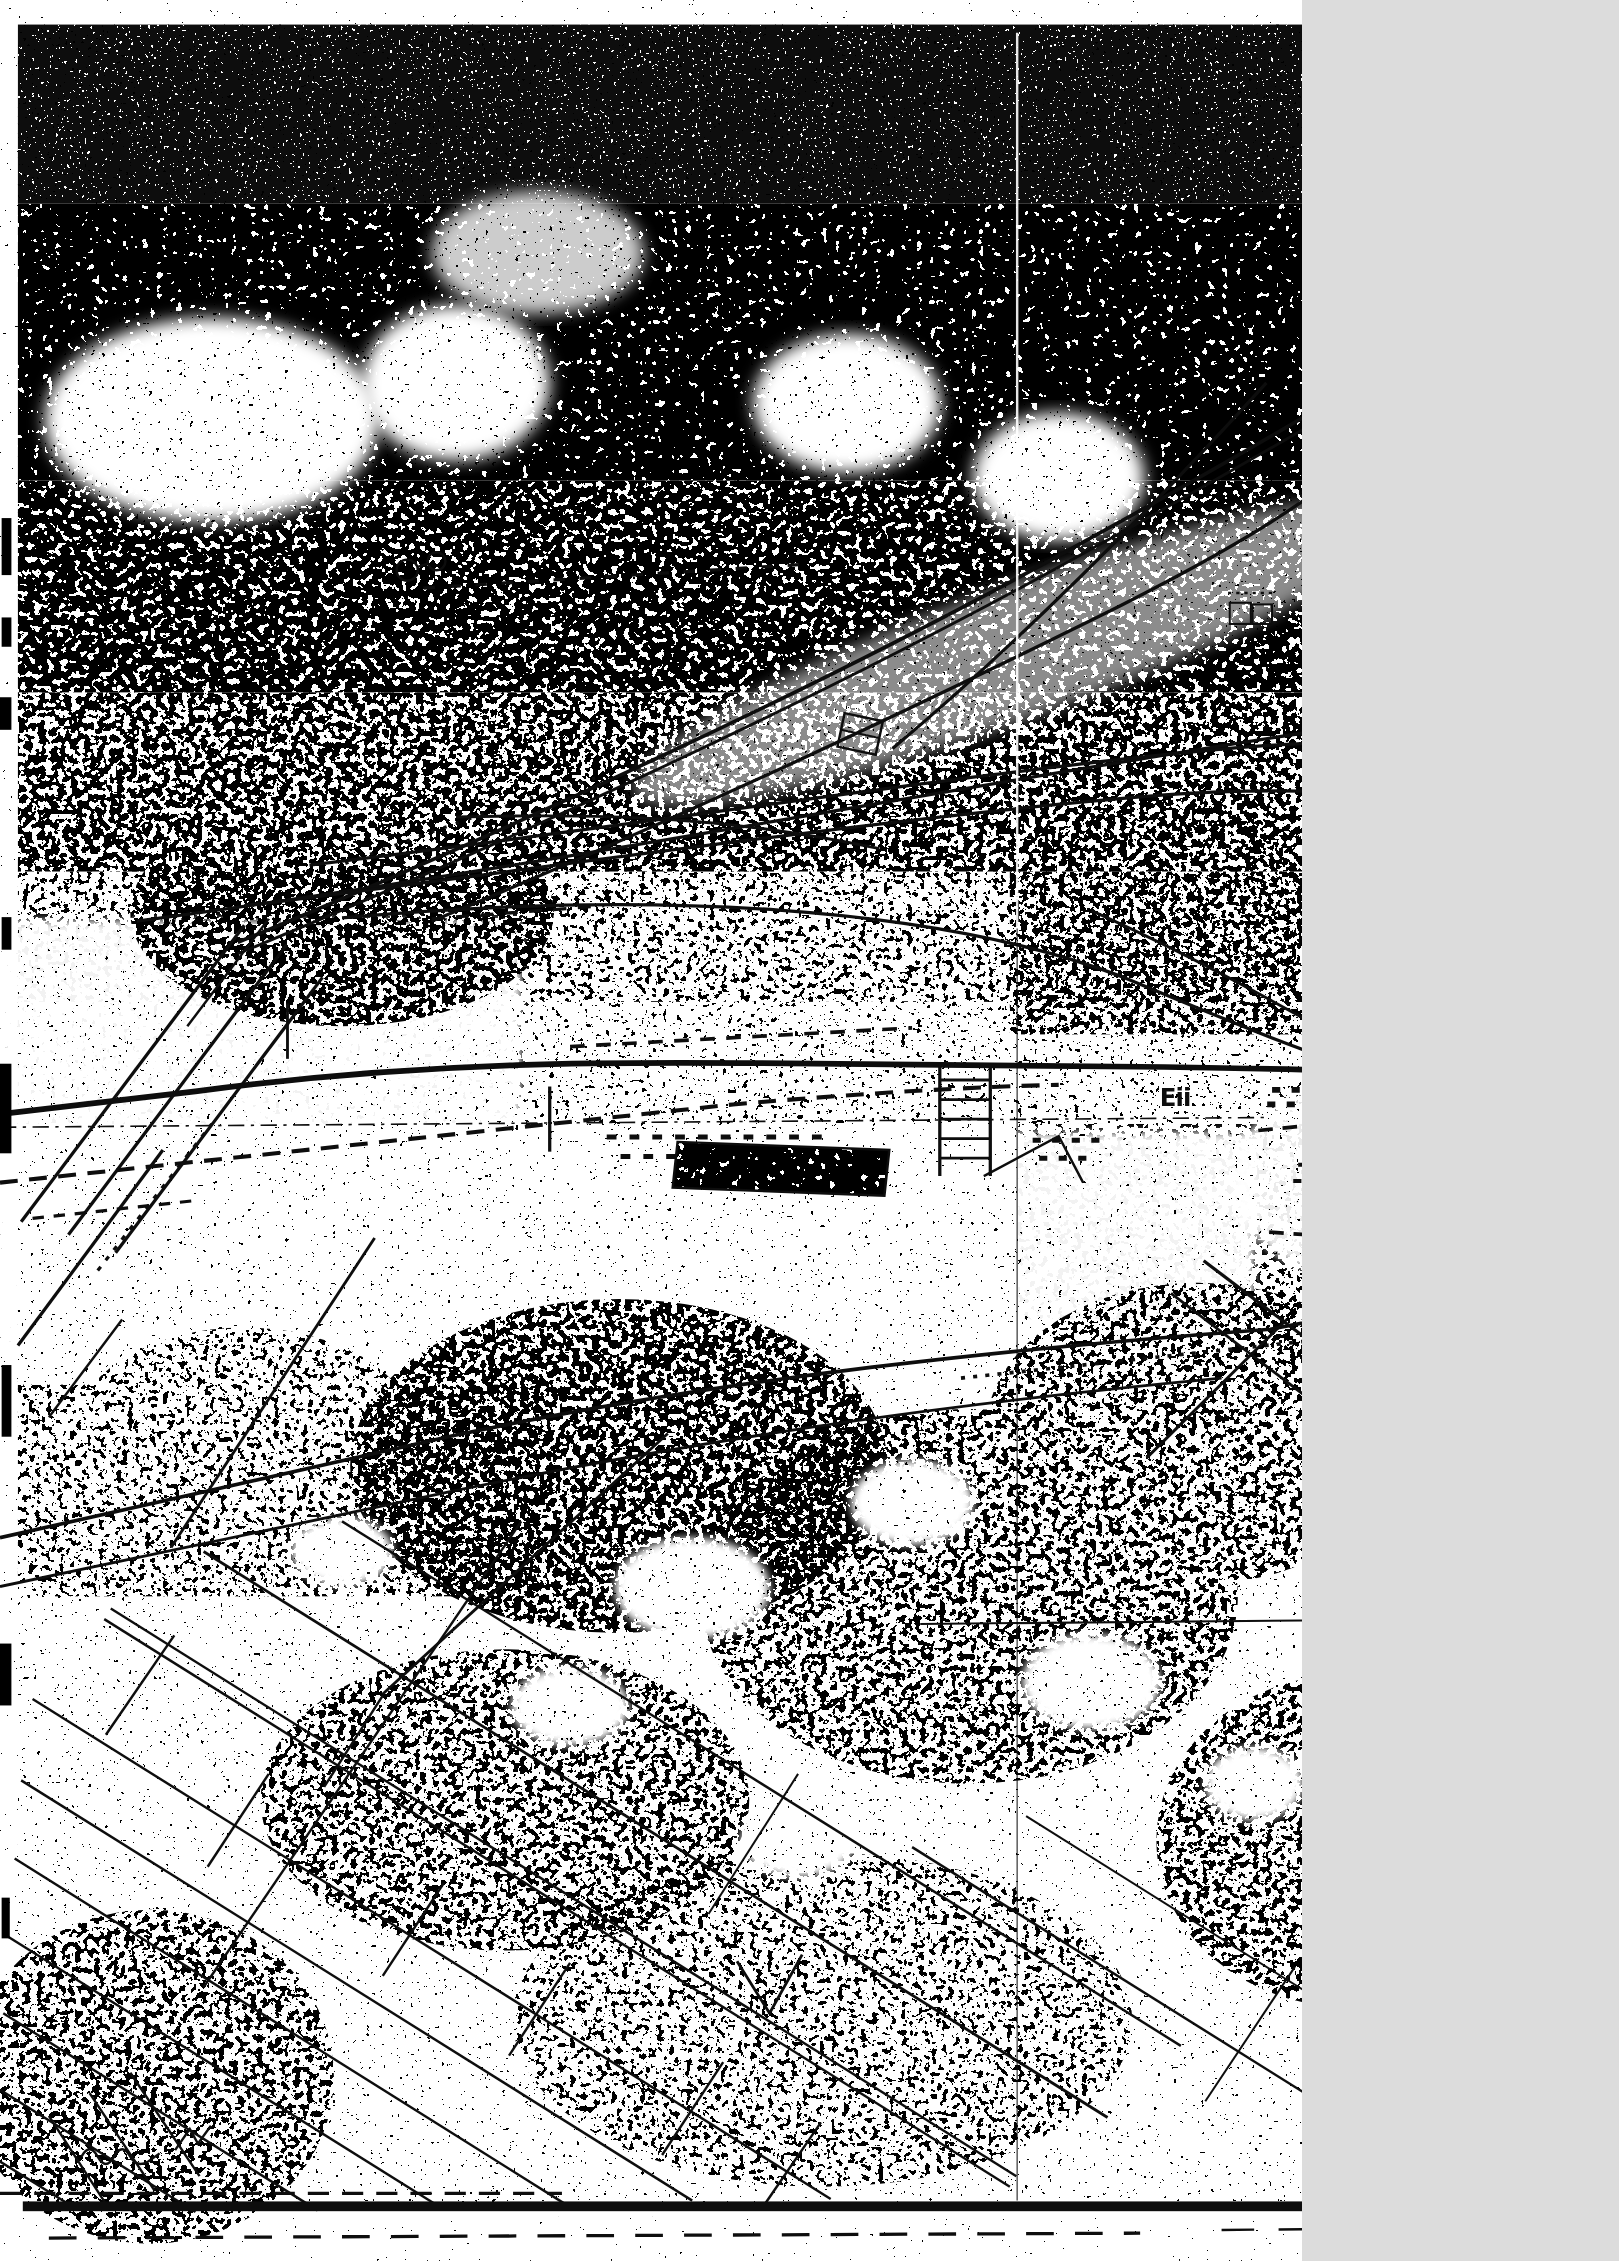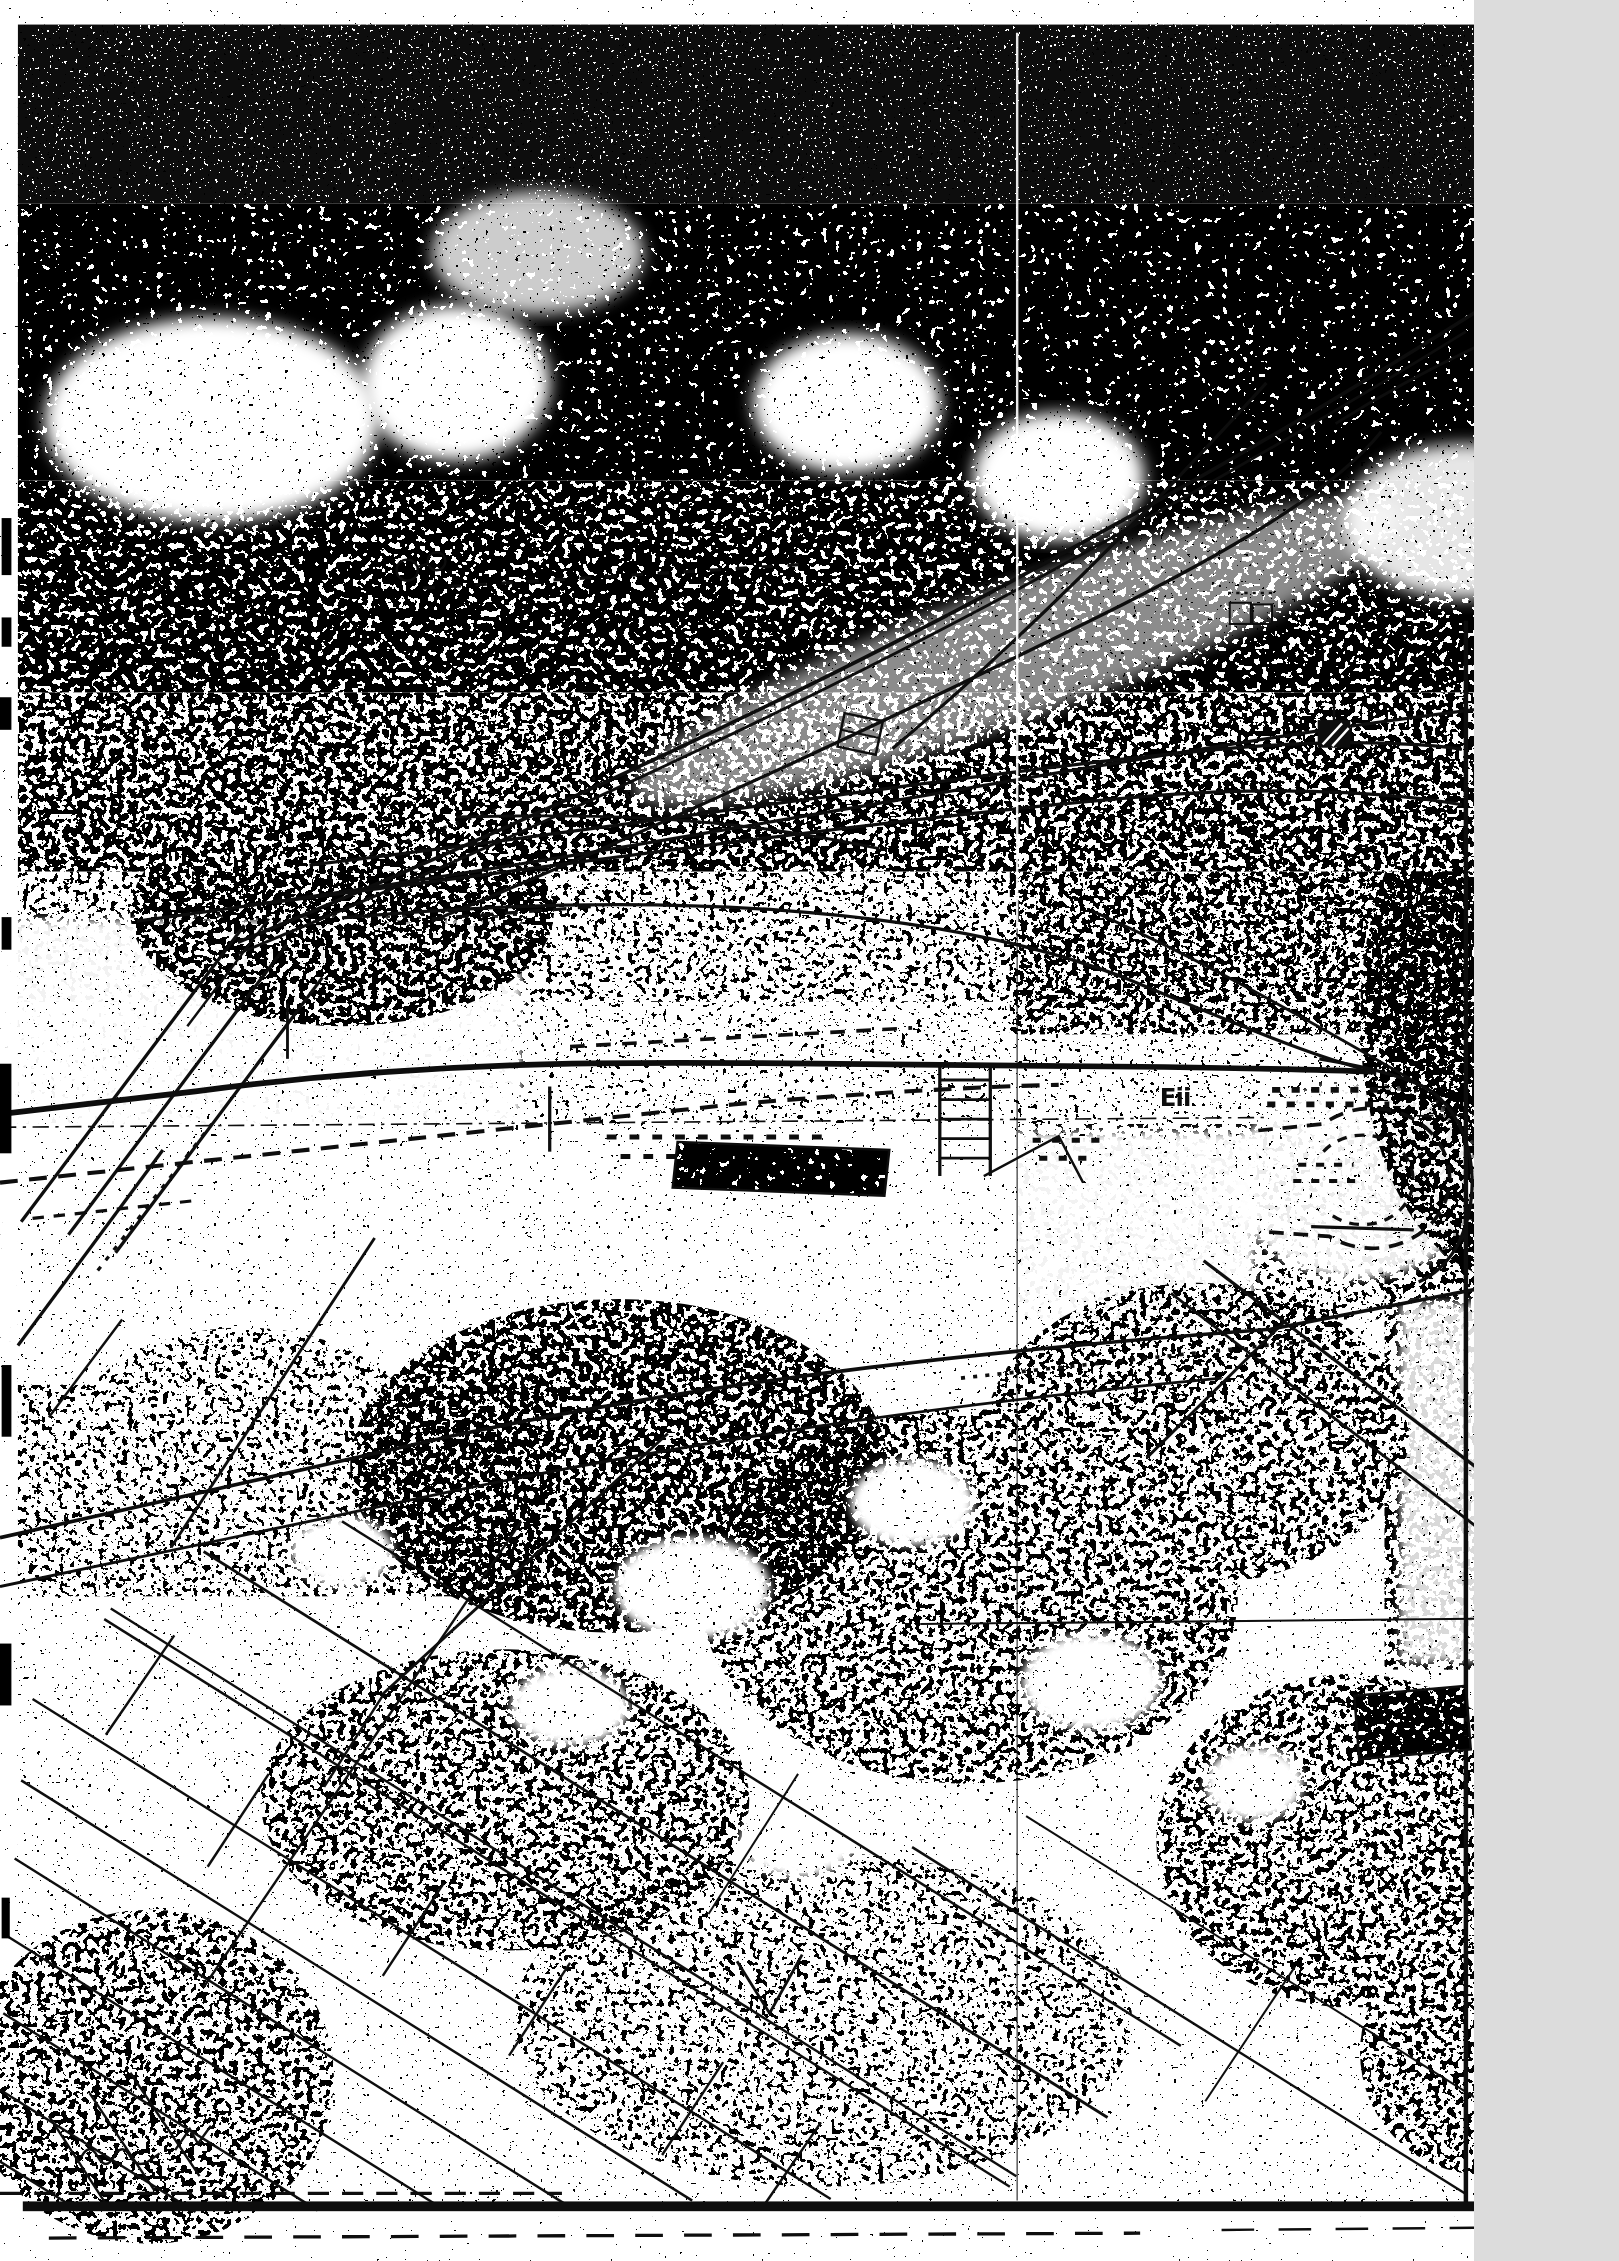--- a/index.html
+++ b/index.html
@@ -1,17 +1,17 @@
 <!DOCTYPE html>
 <html style="--paper: #ffffff; --ink: #0d0d0d;font-size:13px"><head>
 <meta charset="utf-8">
 <style>
   :root{ --paper:#ffffff; --ink:#0d0d0d; }
   html,body{margin:0;padding:0;background:#dcdcdc;}
-  .sheet{position:relative;width:1474px;height:2261px;background:var(--paper);overflow:hidden;}
+  .sheet{position:relative;width:1302px;height:2261px;background:var(--paper);overflow:hidden;}
   svg{display:block;}
   .ln{stroke:var(--ink);fill:none;}
   .wln{stroke:var(--paper);fill:none;}
   .ink{fill:var(--ink);}
   .paper{fill:var(--paper);}
   text.maplabel{font-family:"DejaVu Sans",sans-serif;font-weight:bold;fill:var(--ink);letter-spacing:-1px;}
 </style>
 </head>
 <body>
 

